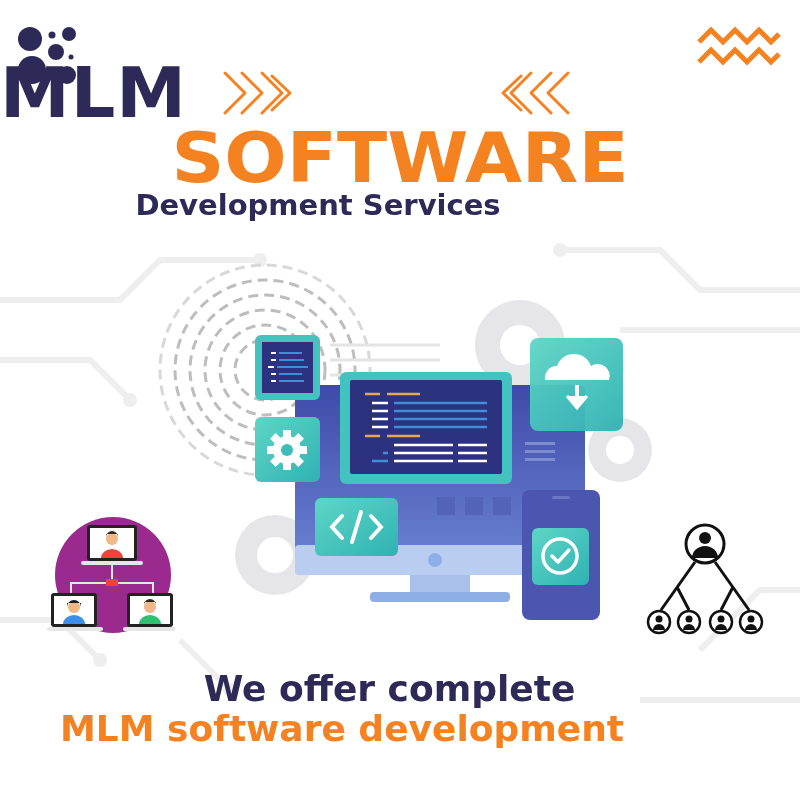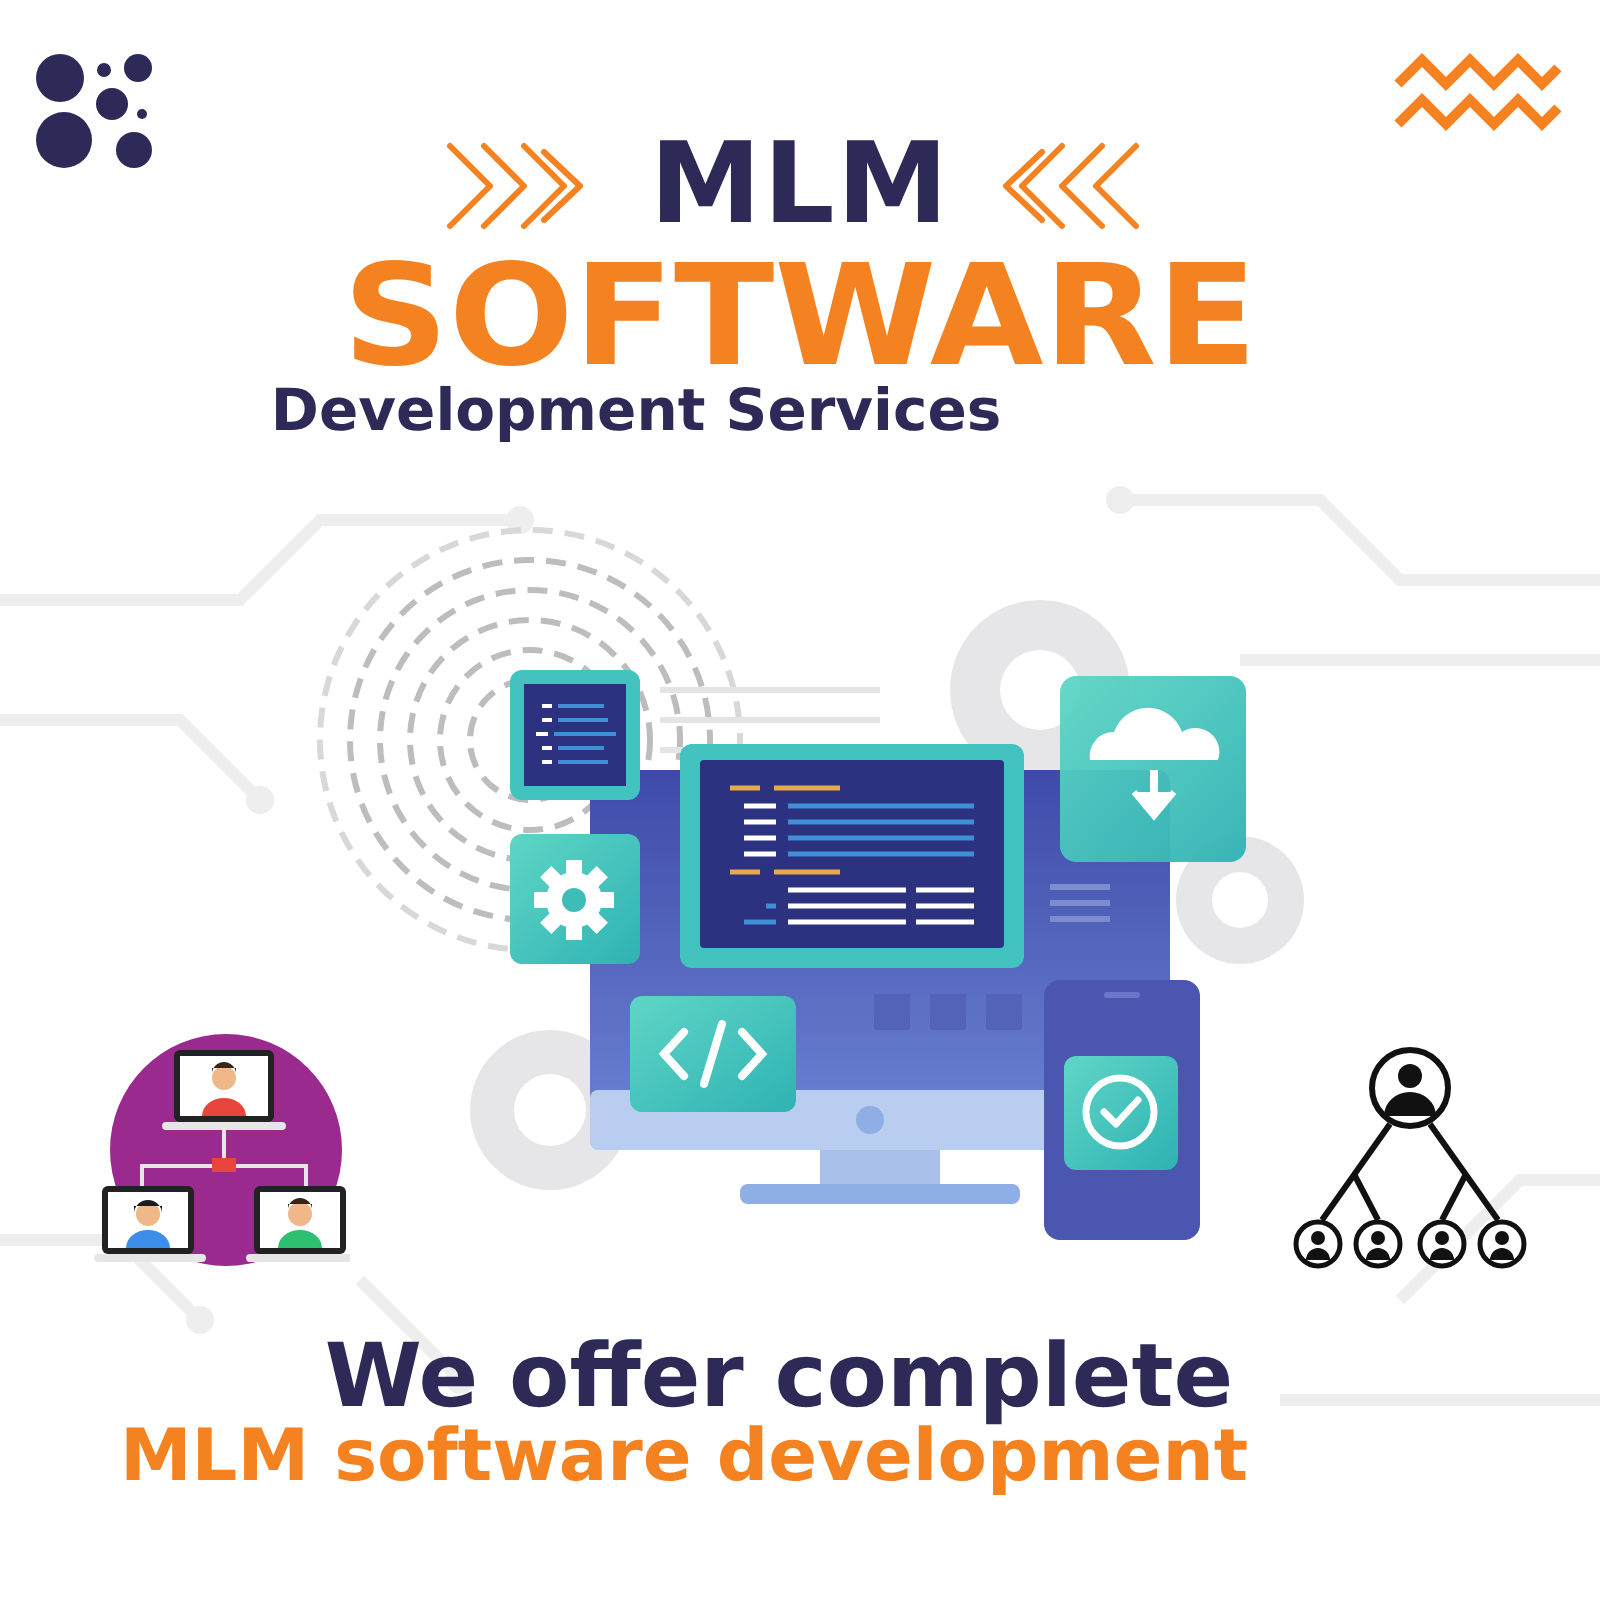--- a/index.html
+++ b/index.html
@@ -1,22 +1,22 @@
 <!DOCTYPE html>
 <html><head>
 <meta charset="utf-8">
 <style>
   html,body{margin:0;padding:0;}
   body{width:800px;height:800px;overflow:hidden;background:#ffffff;font-family:"DejaVu Sans","Liberation Sans",sans-serif;position:relative;}
   .bg-circuit{position:absolute;left:0;top:0;width:800px;height:800px;z-index:0;}
   .abs{position:absolute;}
-  .title-mlm{position:absolute;left:0;width:800px;top:60px;text-align:center;font-weight:900;font-size:56px;line-height:66px;color:#2e2a58;letter-spacing:1px;z-index:2;font-family:"DejaVu Sans",sans-serif;}
+  .title-mlm{position:absolute;left:0;width:800px;top:60px;font-weight:900;font-size:70px;line-height:66px;color:#2e2a58;letter-spacing:1px;z-index:2;font-family:"DejaVu Sans",sans-serif;}
   .title-soft{position:absolute;left:0;width:800px;top:122px;text-align:center;font-weight:900;font-size:70px;line-height:72px;color:#f58220;letter-spacing:0px;z-index:2;font-family:"DejaVu Sans",sans-serif;transform:scaleX(1.05);}
   .title-sub{position:absolute;left:0;width:636px;top:188px;text-align:center;font-weight:bold;font-size:29px;line-height:34px;color:#2e2a58;z-index:2;font-family:"DejaVu Sans",sans-serif;}
-  .bottom-1{position:absolute;left:0;width:779px;top:668px;text-align:center;font-weight:bold;font-size:44px;line-height:42px;color:#2e2a58;z-index:2;}
+  .bottom-1{position:absolute;left:0;width:779px;top:668px;text-align:center;font-weight:bold;font-size:36px;line-height:42px;color:#2e2a58;z-index:2;}
   .bottom-2{position:absolute;left:0;width:684px;top:708px;text-align:center;font-weight:bold;font-size:36px;line-height:42px;color:#f58220;z-index:2;}
   svg{display:block;}
 </style>
 </head>
 <body>
 
 <svg class="bg-circuit" width="800" height="800" viewBox="0 0 800 800">
   <g stroke="#eeeeee" stroke-width="6" fill="none">
     <path d="M0 300 H120 L160 260 H260"></path>
     <path d="M0 360 H90 L130 400"></path>

